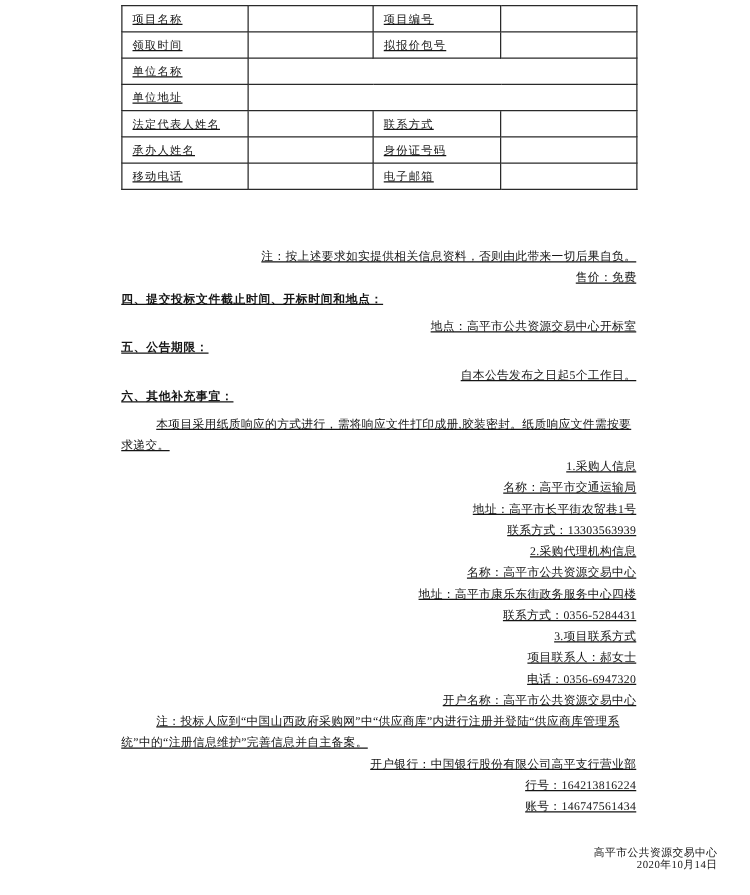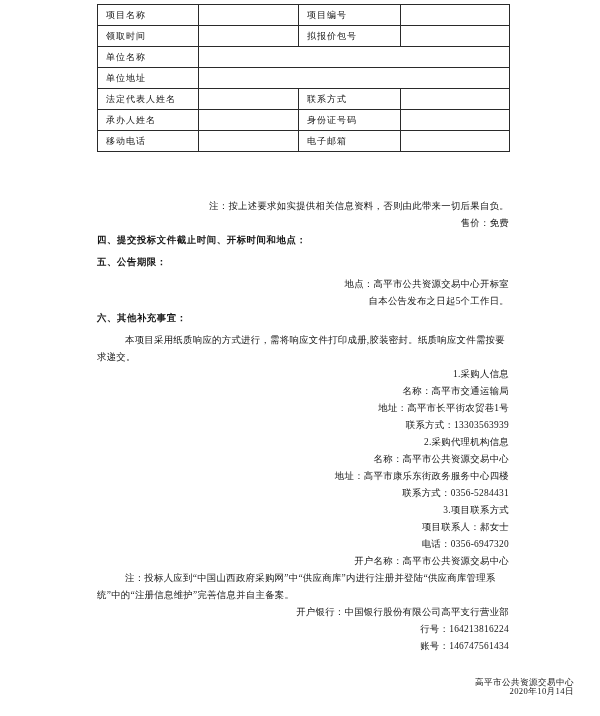--- a/index.html
+++ b/index.html
@@ -9,20 +9,21 @@
     color: #151515;
     font-family: "Liberation Serif", "DejaVu Serif", serif;
     position: relative;
     overflow: hidden;
   }
   .page {
     position: absolute;
     left: 97px;
     top: 4px;
     width: 412px;
+    text-decoration: underline;
   }
   table.info {
     width: 412px;
     border-collapse: collapse;
     table-layout: fixed;
   }
   table.info td {
     border: 1px solid #2a2a2a;
     height: 21px;
     font-size: 9px;
@@ -109,22 +110,22 @@
         <td>电子邮箱</td>
         <td></td>
       </tr>
     </tbody>
   </table>
 
   <div class="docbody">
       <p class="line indent">注：按上述要求如实提供相关信息资料，否则由此带来一切后果自负。</p>
       <p class="line indent">售价：免费</p>
       <p class="line heading">四、提交投标文件截止时间、开标时间和地点：</p>
+      <p class="line indent">地点：高平市公共资源交易中心开标室</p>
       <p class="line heading">五、公告期限：</p>
-      <p class="line indent">地点：高平市公共资源交易中心开标室</p>
       <p class="line indent">自本公告发布之日起5个工作日。</p>
       <p class="line heading">六、其他补充事宜：</p>
       <p class="line para">本项目采用纸质响应的方式进行，需将响应文件打印成册,胶装密封。纸质响应文件需按要求递交。</p>
       <p class="line indent">1.采购人信息</p>
       <p class="line indent">名称：高平市交通运输局</p>
       <p class="line indent">地址：高平市长平街农贸巷1号</p>
       <p class="line indent">联系方式：13303563939</p>
       <p class="line indent">2.采购代理机构信息</p>
       <p class="line indent">名称：高平市公共资源交易中心</p>
       <p class="line indent">地址：高平市康乐东街政务服务中心四楼</p>

